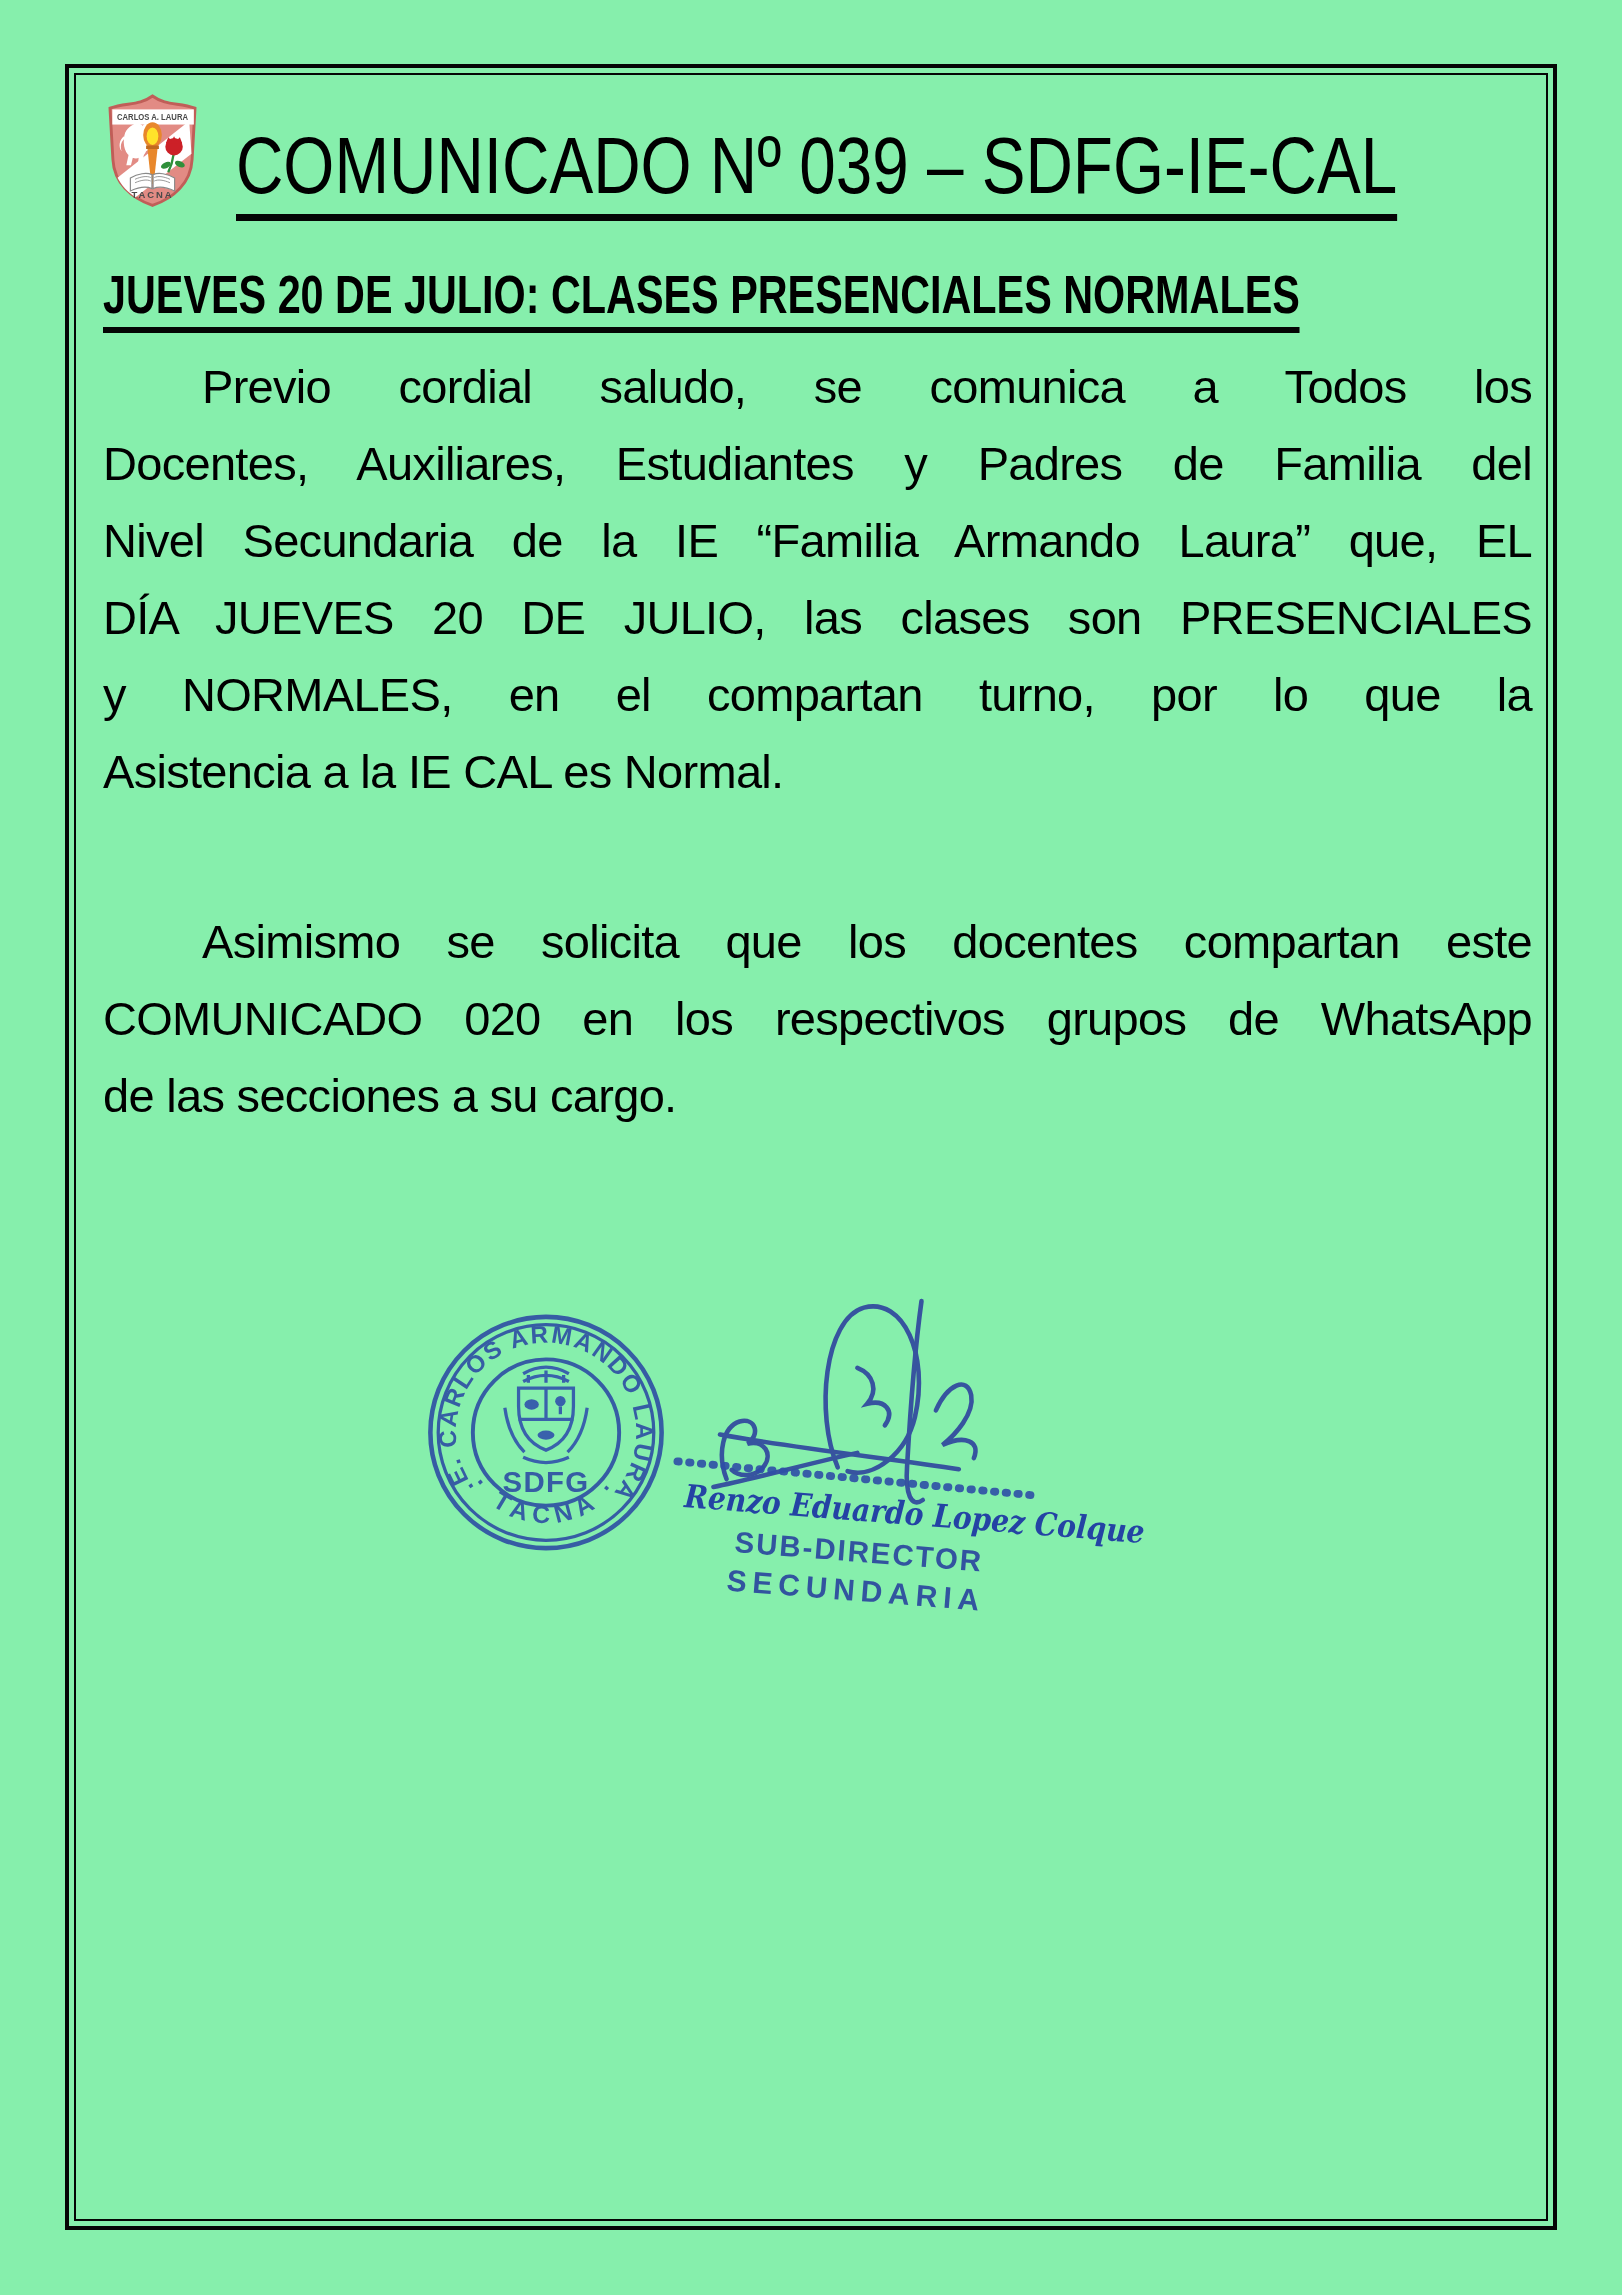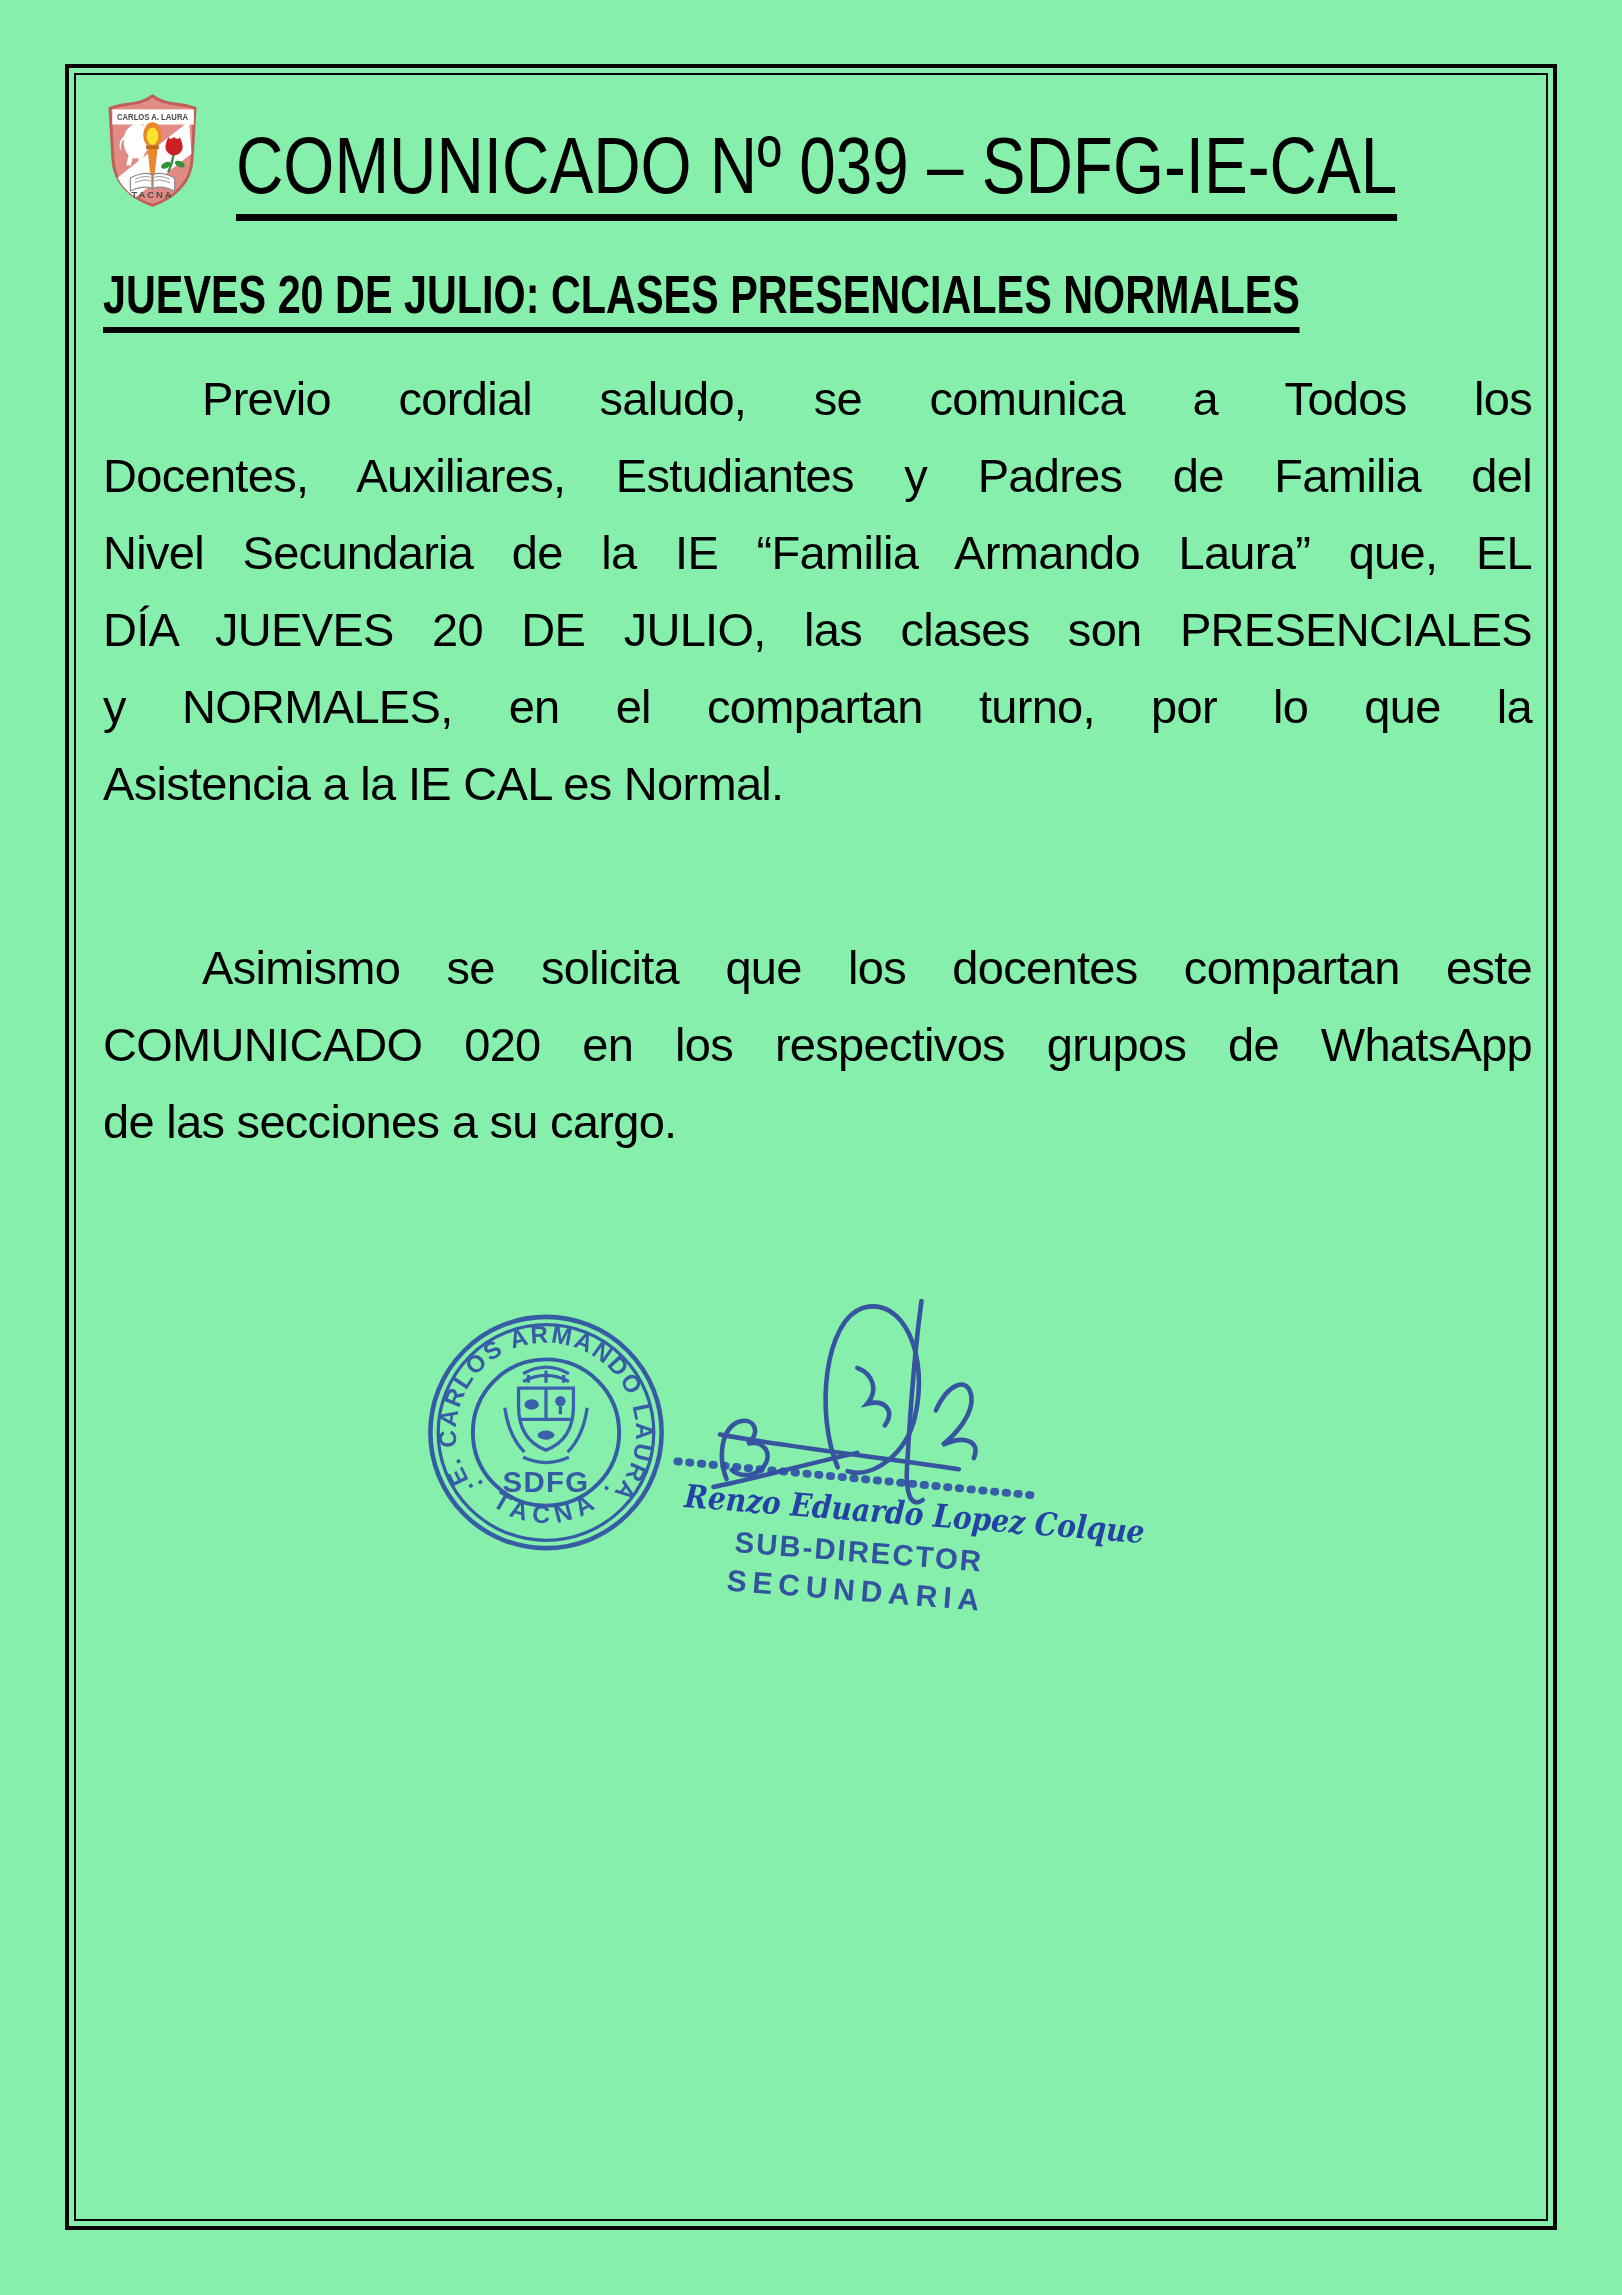--- a/index.html
+++ b/index.html
@@ -43,22 +43,22 @@
     padding-bottom:5.9px;
   }
   
   .para {
     position:absolute; left:103px; width:1429px;
     font-size:47px; line-height:77px; letter-spacing:-0.7px;
   }
   .para .line { text-align:justify; text-align-last:justify; }
   .para .line.last { text-align-last:left; }
   .para .line:first-child { text-indent:99px; }
-  .para1 { top:360px; }
-  .para2 { top:929px; }
+  .para1 { top:348px; }
+  .para2 { top:903px; }
   .date-line {
     position:absolute; left:103px; top:1160px; width:1429px;
     font-size:47px; line-height:77px; letter-spacing:-0.7px;
     text-align:right;
   }
   
   .seal-svg { position:absolute; left:425px; top:1311px; width:242px; height:243px; opacity:0.93; }
   .sig-svg  { position:absolute; left:648px; top:1263px; width:458px; height:262px; }
   .sig-text {
     position:absolute; left:654px; top:1493px; width:419px;

